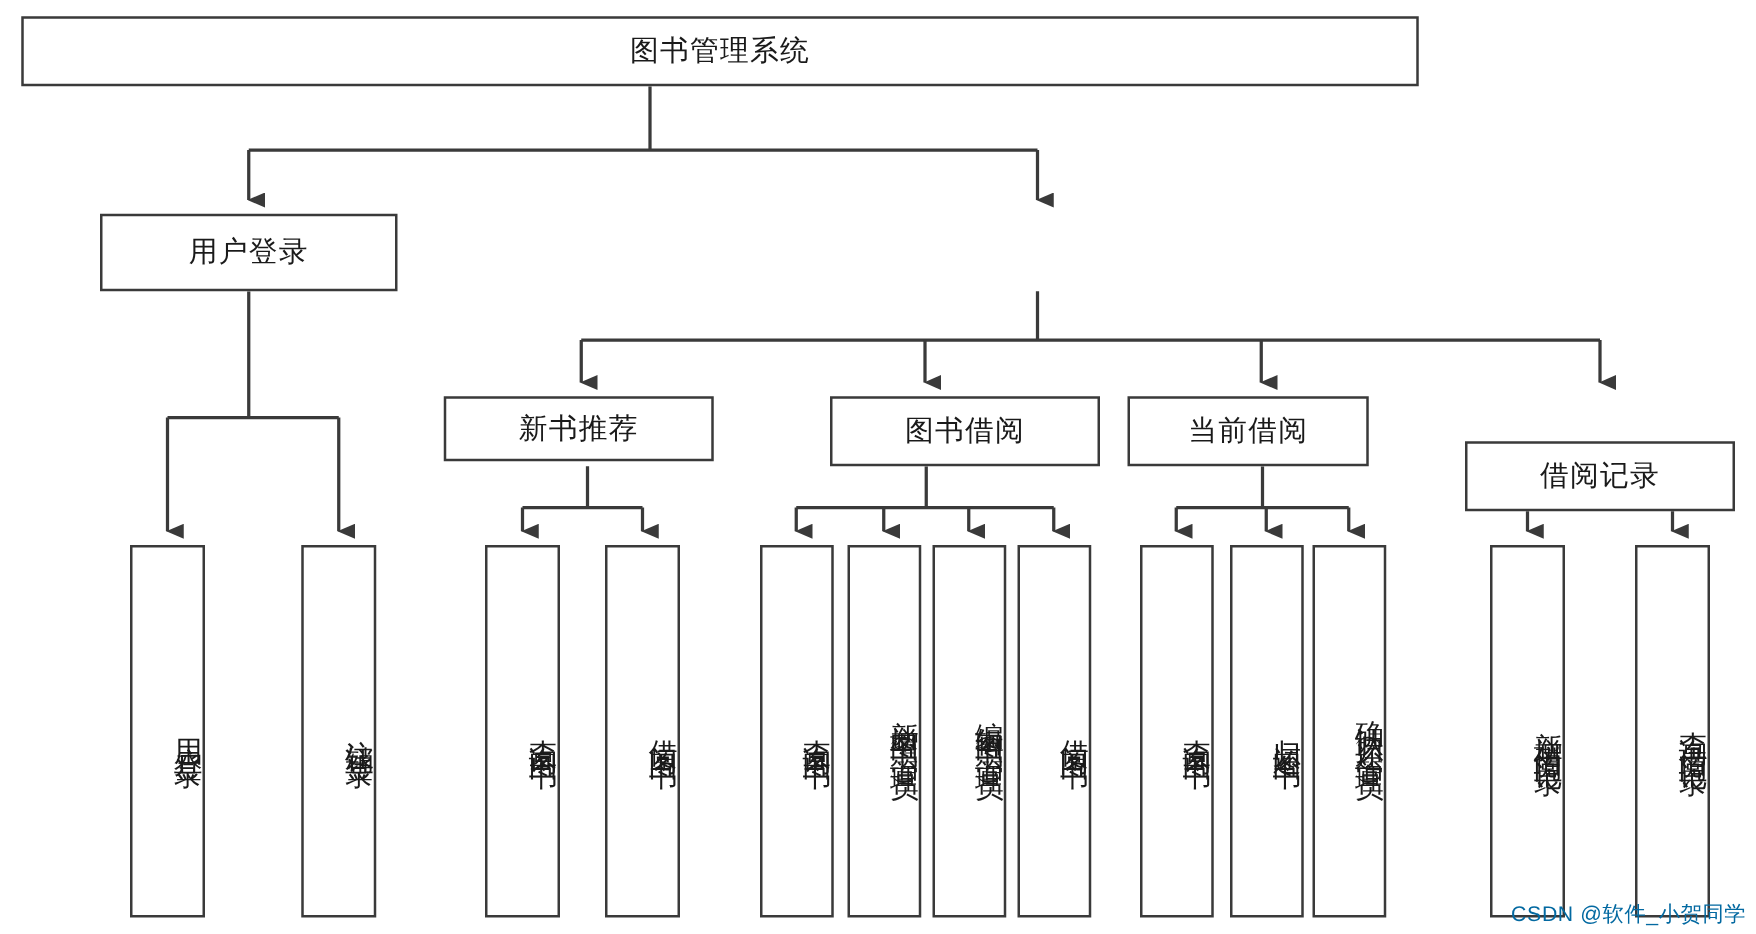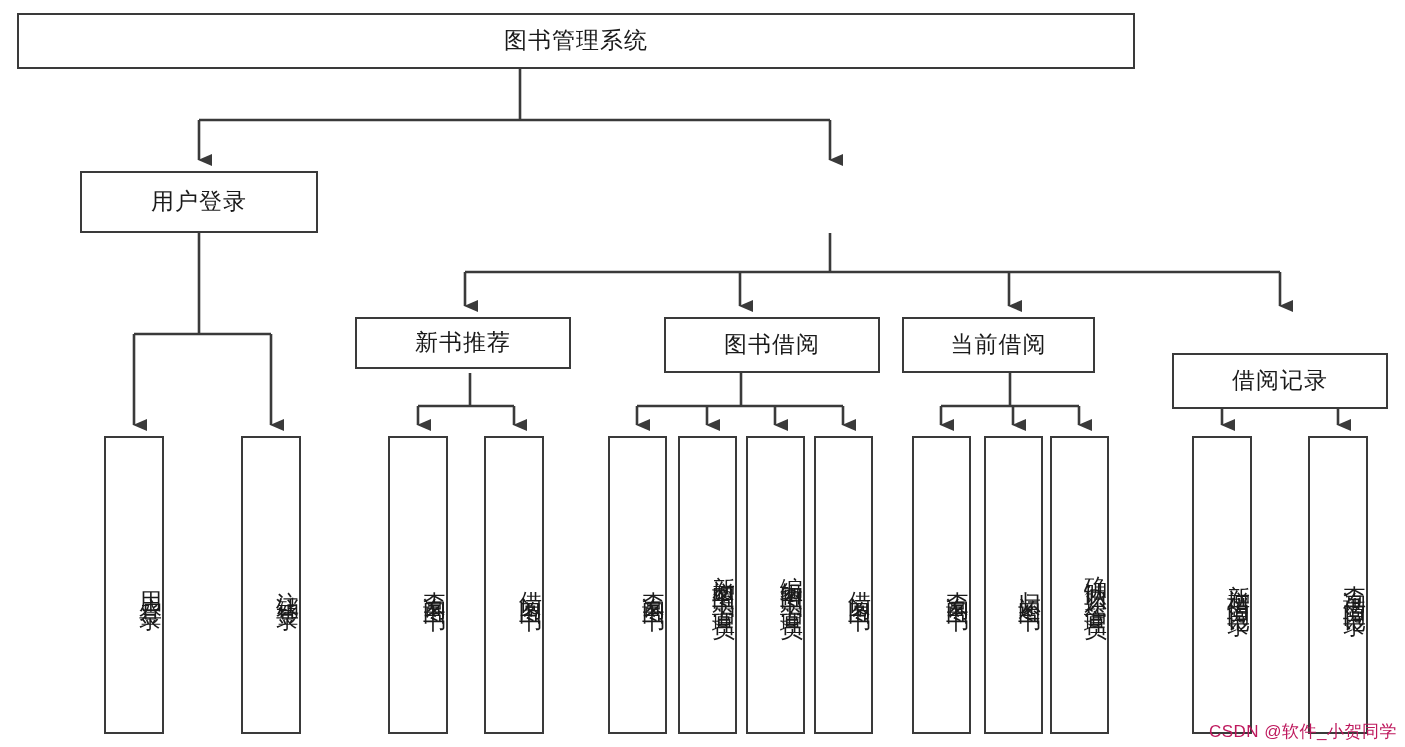--- a/index.html
+++ b/index.html
@@ -55,21 +55,21 @@
   .node.vert .nlabel {
     writing-mode: vertical-rl;
     text-orientation: upright;
     white-space: nowrap;
   }
   .watermark {
     position: absolute;
     right: 8px;
     bottom: 4px;
     font-size: 17px;
-    color: #be185d;
+    color: #0369a1;
     letter-spacing: 0.5px;
     white-space: nowrap;
   }
 </style>
 </head>
 <body>
 
 <div id="canvas">
 
   <svg id="wires" viewBox="0 0 1405 747" xmlns="http://www.w3.org/2000/svg">

